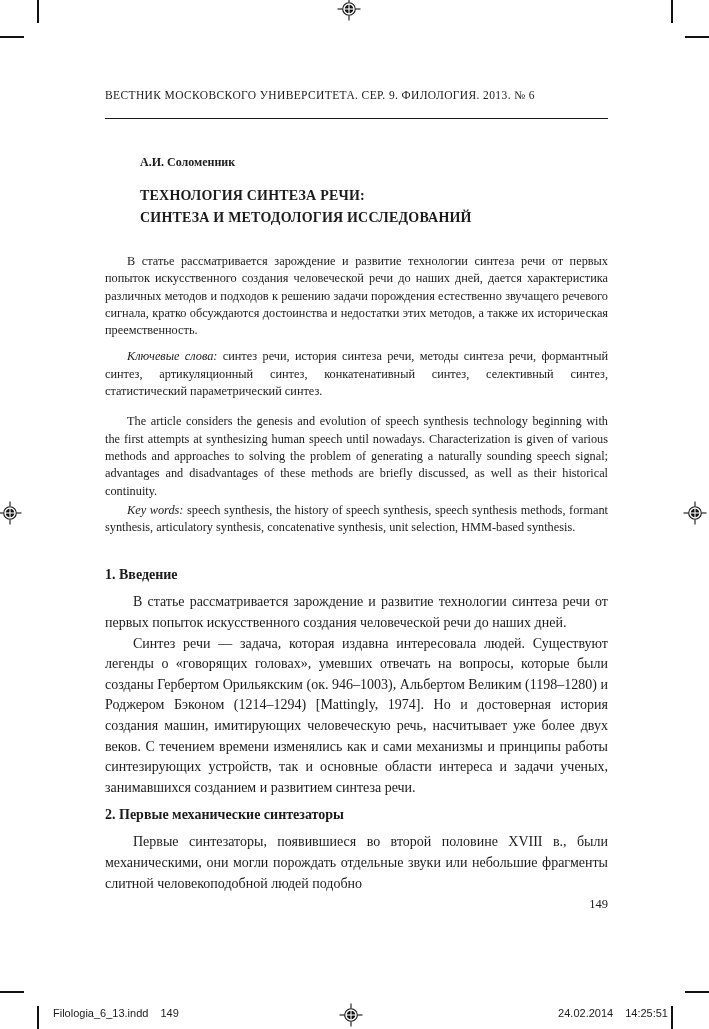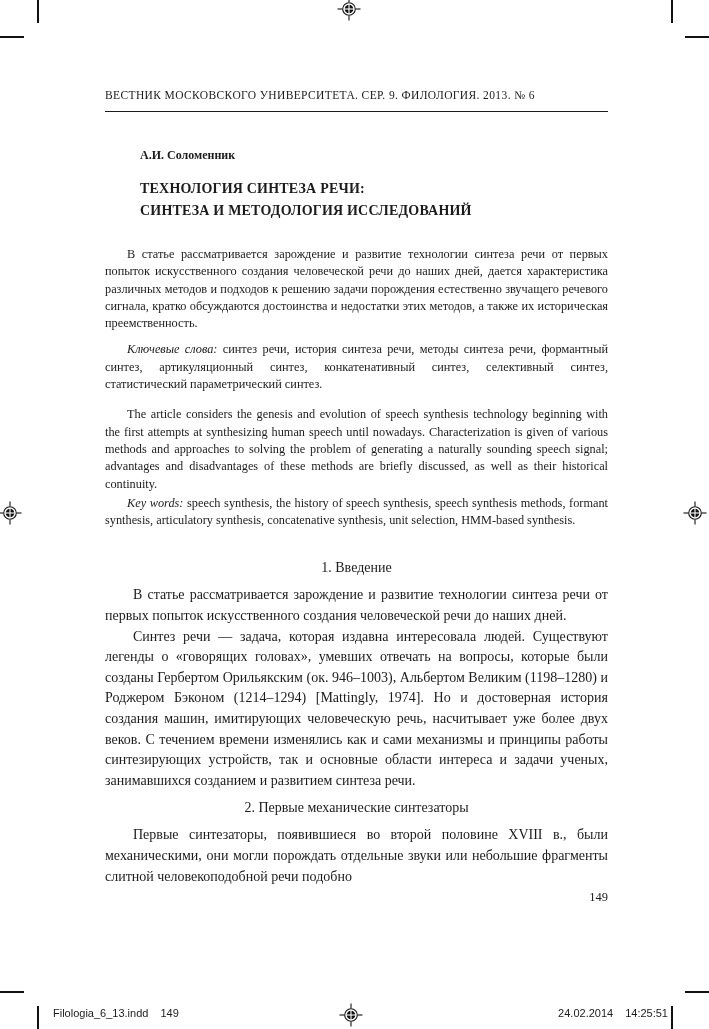--- a/index.html
+++ b/index.html
@@ -16,21 +16,21 @@
   .crop { position:absolute; background:#111; }
   .crop.v { width:1.5px; height:24px; }
   .crop.h { width:24px; height:1.5px; }
   .regmark { position:absolute; width:24px; height:24px; }
   
   .column {
     position:absolute; left:105px; top:0; width:503px;
   }
   .journal-header {
     margin-top:89px;
-    padding-bottom:10px;
+    padding-bottom:17px;
     border-bottom:1.6px solid #1b1b1b;
     font-size:11.5px;
     letter-spacing:0.38px;
     white-space:nowrap;
   }
   .author {
     margin:36px 0 0 35px;
     font-weight:bold;
     font-size:12px;
   }
@@ -47,22 +47,21 @@
     text-align:justify;
     text-indent:22px;
     margin:0;
   }
   .abstract-ru { margin-top:24px; }
   .keywords-ru { margin-top:9px; }
   .abstract-en { margin-top:13px; }
   .keywords-en { margin-top:2px; }
   .kw-label { font-style:italic; }
   .section-heading {
-    text-align:center;
-    font-weight:normal;
+    font-weight:bold;
     font-size:14px;
     margin:0;
   }
   .heading-1 { margin-top:31px; }
   .heading-2 { margin-top:9px; }
   .body-par {
     font-size:14px;
     line-height:20.6px;
     text-align:justify;
     text-indent:28px;
@@ -161,21 +160,21 @@
 
     <p class="small-par keywords-en"><span class="kw-label">Key words:</span> <span>speech synthesis, the history of speech synthesis, speech synthesis methods, formant synthesis, articulatory synthesis, concatenative synthesis, unit selection, HMM-based synthesis.</span></p>
 
     <h2 class="section-heading heading-1">1. Введение</h2>
 
     <p class="body-par par-first">В статье рассматривается зарождение и развитие технологии синтеза речи от первых попыток искусственного создания человеческой речи до наших дней.</p>
     <p class="body-par">Синтез речи — задача, которая издавна интересовала людей. Существуют легенды о «говорящих головах», умевших отвечать на вопросы, которые были созданы Гербертом Орильякским (ок. 946–1003), Альбертом Великим (1198–1280) и Роджером Бэконом (1214–1294) [Mattingly, 1974]. Но и достоверная история создания машин, имитирующих человеческую речь, насчитывает уже более двух веков. С течением времени изменялись как и сами механизмы и принципы работы синтезирующих устройств, так и основные области интереса и задачи ученых, занимавшихся созданием и развитием синтеза речи.</p>
 
     <h2 class="section-heading heading-2">2. Первые механические синтезаторы</h2>
 
-    <p class="body-par par-first">Первые синтезаторы, появившиеся во второй половине XVIII в., были механическими, они могли порождать отдельные звуки или небольшие фрагменты слитной человекоподобной речи подобно</p>
+    <p class="body-par par-first">Первые синтезаторы, появившиеся во второй половине XVIII в., были механическими, они могли порождать отдельные звуки или небольшие фрагменты слитной человекоподобной людей подобно</p>
 
     <div class="page-number">149</div>
   </div>
 
   <div class="footer-text footer-left"><span>Filologia_6_13.indd</span><span class="footer-gap"></span><span>149</span></div>
 
   <div class="footer-text footer-right"><span>24.02.2014</span><span class="footer-gap"></span><span>14:25:51</span></div>
 
 </div>
 

